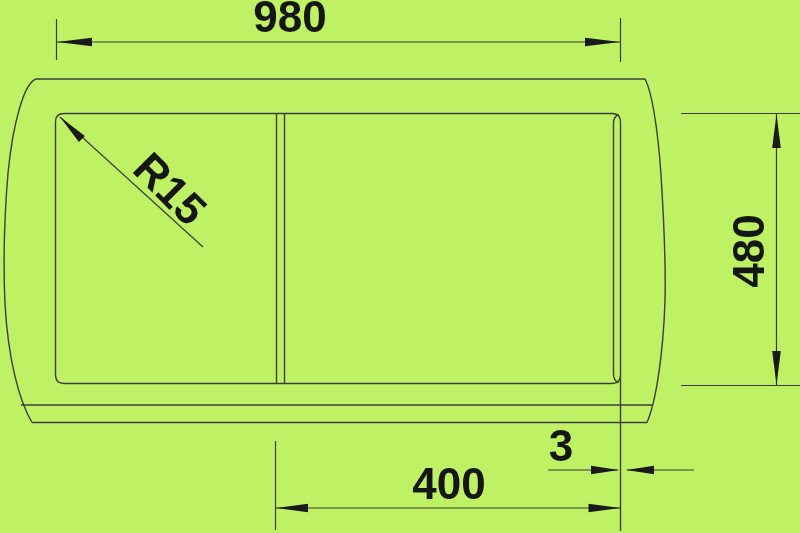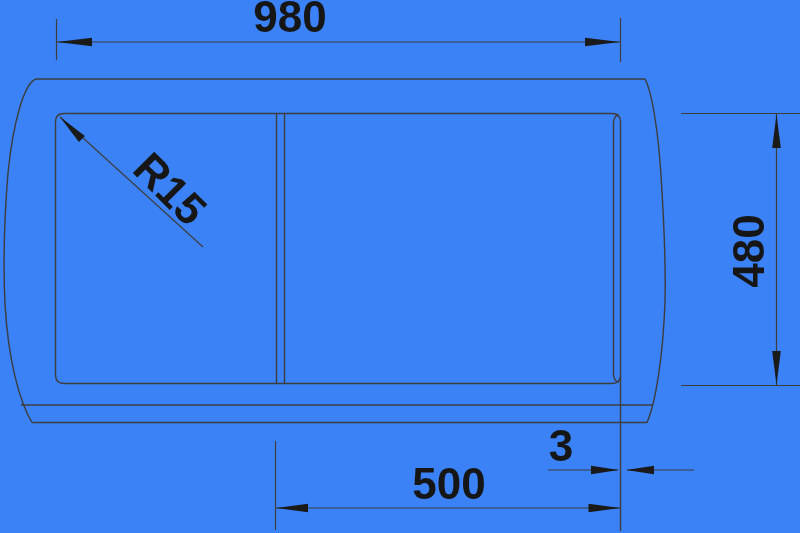--- a/index.html
+++ b/index.html
@@ -5,21 +5,21 @@
   html, body {
     margin: 0;
     padding: 0;
     background: #ffffff;
     font-family: "Liberation Sans", sans-serif;
   }
   .stage {
     position: relative;
     width: 800px;
     height: 533px;
-    background: #3b82f6;
+    background: #bef264;
     overflow: hidden;
     text-decoration: underline;
   }
   .stage svg {
     position: absolute;
     left: 0;
     top: 0;
   }
   .dim-label {
     position: absolute;
@@ -97,19 +97,19 @@
     <g>
       <path class="dim-stroke" d="M 60,117 L 203,247"></path>
       <polygon class="arrow-fill" points="60,117 84.9,135.9 78.9,141.9"></polygon>
     </g>
   </svg>
 
   <div class="dim-label" style="left:290px; top:17px;">980</div>
 
   <div class="dim-label rot-ccw90" style="left:749px; top:251px;">480</div>
 
-  <div class="dim-label" style="left:449px; top:484px;">500</div>
+  <div class="dim-label" style="left:449px; top:484px;">400</div>
 
   <div class="dim-label" style="left:561px; top:446px;">3</div>
 
   <div class="dim-label rot-cw45" style="left:170px; top:189px;">R15</div>
 
 </div>
 
 </body></html>

